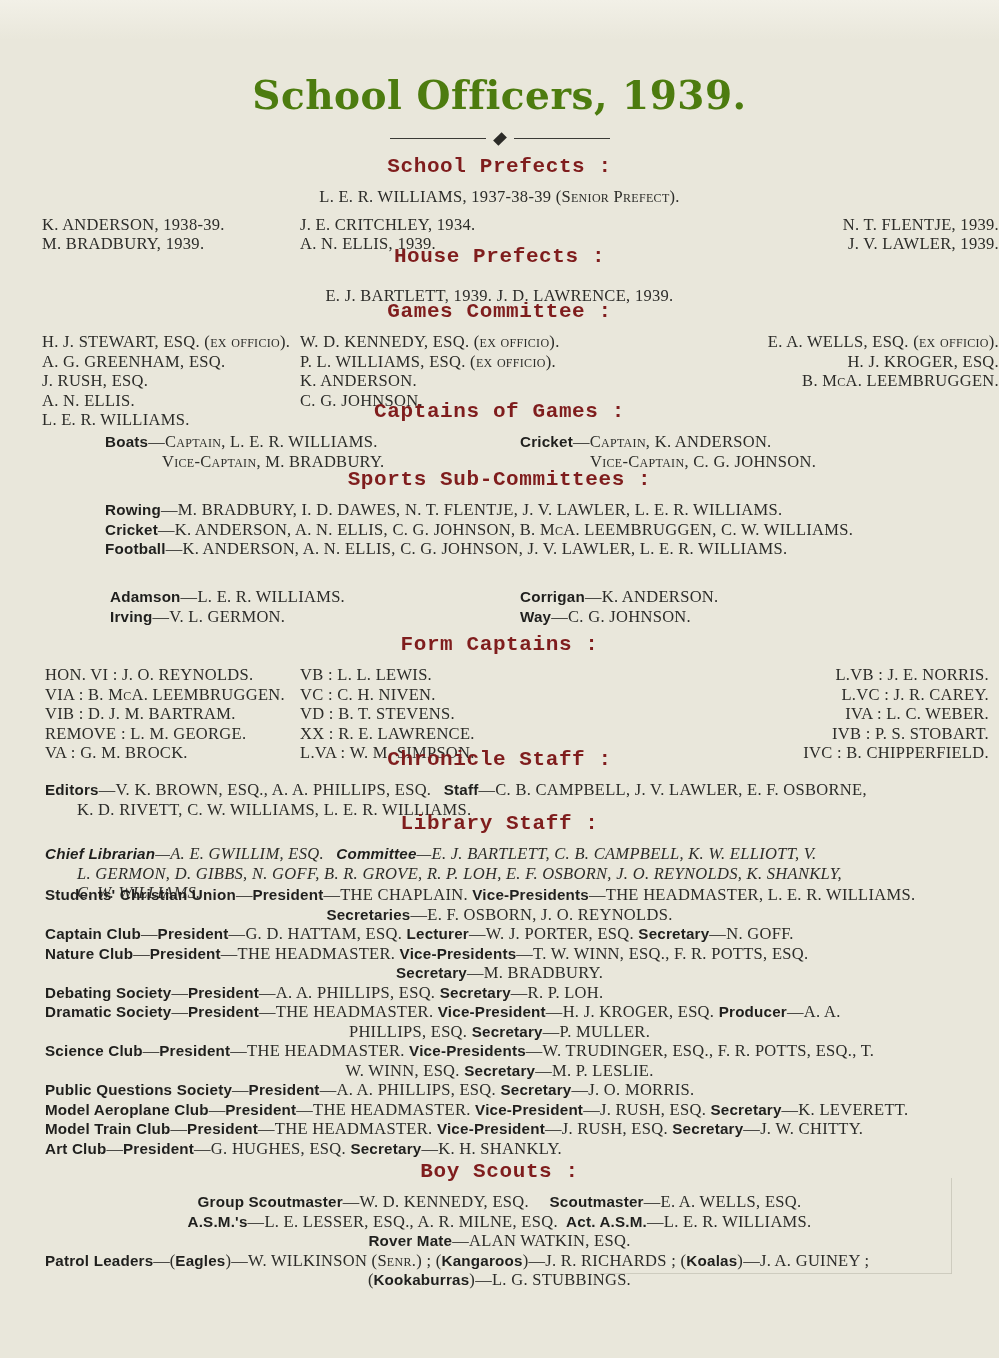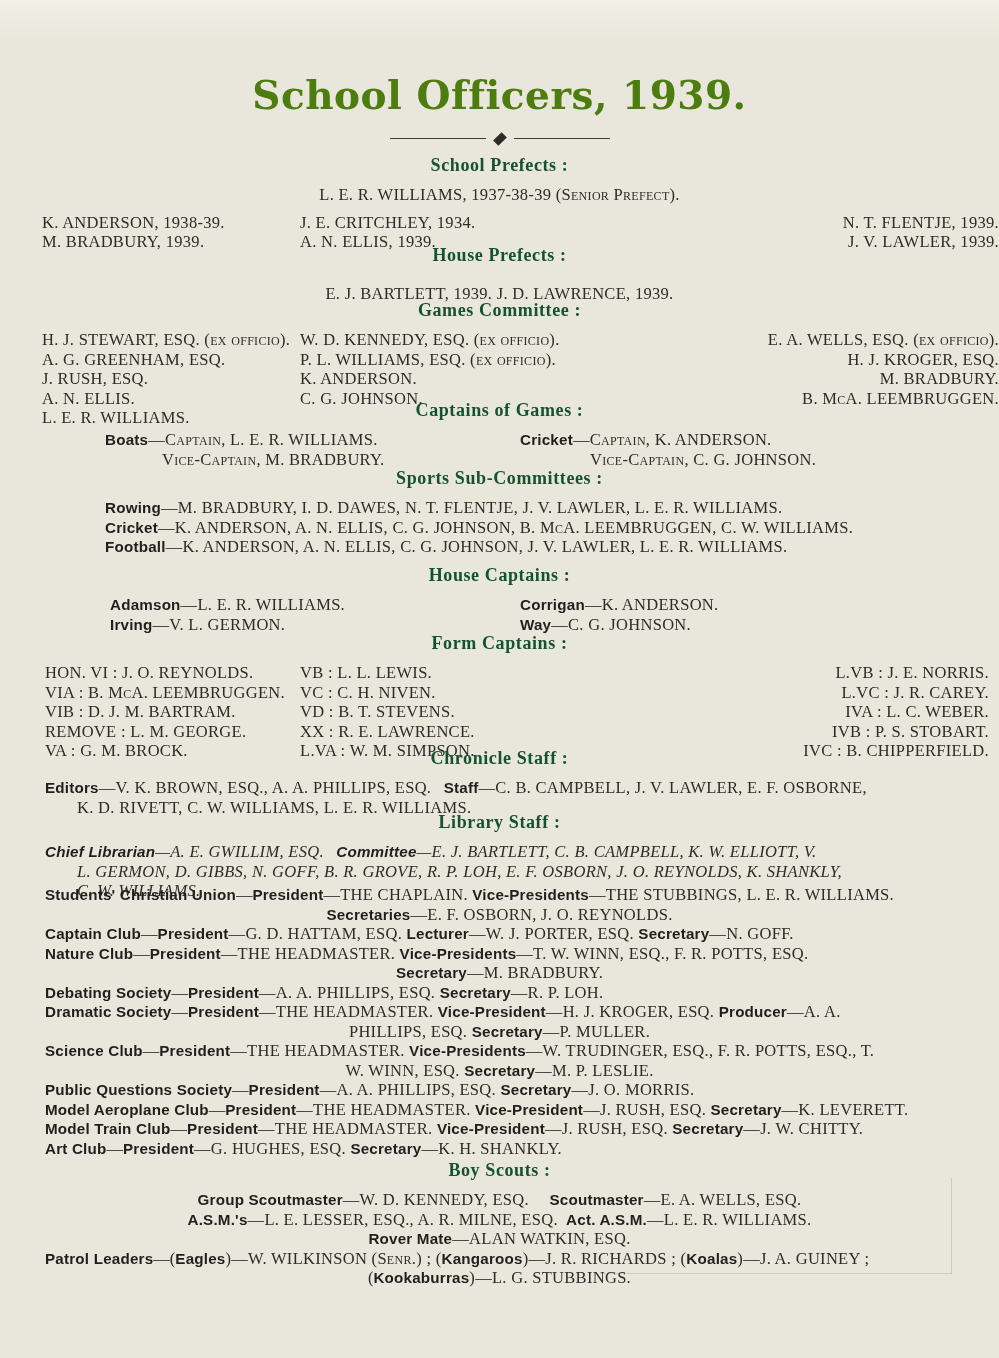--- a/index.html
+++ b/index.html
@@ -52,26 +52,26 @@
   .rule:before { left:0; width:96px; }
   .rule:after  { right:0; width:96px; }
   .rule i {
     position:absolute; left:50%; top:1px; margin-left:-6px;
     width:12px; height:12px; background:#2b2b27;
     transform:rotate(45deg) scaleX(.62);
   }
 
   
   h2.sec {
-    font-family:Liberation Serif, serif;
+    font-family:Liberation Mono, monospace;
     font-weight:700;
-    font-size:18px;
+    font-size:21px;
     text-align:center;
     letter-spacing:.6px;
-    color:#14532d;
+    color:#7f1d1d;
     margin:0; padding:0;
   }
 
   
   .body-line, .col, .run {
     font-family:"Liberation Serif", serif;
     font-size:16.5px;
     line-height:19.5px;
     color:#2c2c29;
   }
@@ -149,21 +149,20 @@
       </div>
       <div class="c2">
         <div class="body-line sc">W. D. KENNEDY, ESQ. (ex officio).</div>
         <div class="body-line sc">P. L. WILLIAMS, ESQ. (ex officio).</div>
         <div class="body-line sc">K. ANDERSON.</div>
         <div class="body-line sc">C. G. JOHNSON.</div>
       </div>
       <div class="c3">
         <div class="body-line sc">E. A. WELLS, ESQ. (ex officio).</div>
         <div class="body-line sc">H. J. KROGER, ESQ.</div>
-        <div class="body-line sc">M. BRADBURY.</div>
         <div class="body-line sc">B. McA. LEEMBRUGGEN.</div>
       </div>
     </div>
   </div>
 
   <div class="abs" style="left:0;top:400px;width:999px;">
     <h2 class="sec">Captains of Games :</h2>
     <div class="cols2" style="margin-top:9px;">
       <div class="h1c">
         <div class="body-line">
@@ -189,22 +188,21 @@
       <div class="body-line">
         <span class="bold-sans">Cricket</span><span class="sc">—K. ANDERSON, A. N. ELLIS, C. G. JOHNSON, B. McA. LEEMBRUGGEN, C. W. WILLIAMS.</span>
       </div>
       <div class="body-line">
         <span class="bold-sans">Football</span><span class="sc">—K. ANDERSON, A. N. ELLIS, C. G. JOHNSON, J. V. LAWLER, L. E. R. WILLIAMS.</span>
       </div>
     </div>
   </div>
 
   <div class="abs" style="left:0;top:565px;width:999px;">
-    <h2 class="sec">House Captains :</h2>
-    <div class="cols2" style="margin-top:9px;">
+    <div class="cols2" style="margin-top:22px;">
       <div class="h1c" style="padding-left:110px;">
         <div class="body-line">
           <span class="bold-sans">Adamson</span><span class="sc">—L. E. R. WILLIAMS.</span>
         </div>
         <div class="body-line">
           <span class="bold-sans">Irving</span><span class="sc">—V. L. GERMON.</span>
         </div>
       </div>
       <div class="h2c">
         <div class="body-line">
@@ -260,21 +258,21 @@
       <div class="body-line">
         <span class="bold-sans">Chief Librarian</span><span class="sc">—A. E. GWILLIM, ESQ.</span><span>&nbsp;&nbsp;&nbsp;</span><span class="bold-sans">Committee</span><span class="sc">—E. J. BARTLETT, C. B. CAMPBELL, K. W. ELLIOTT, V.</span>
       </div>
       <div class="body-line sc" style="padding-left:32px;">L. GERMON, D. GIBBS, N. GOFF, B. R. GROVE, R. P. LOH, E. F. OSBORN, J. O. REYNOLDS, K. SHANKLY,</div>
       <div class="body-line sc" style="padding-left:32px;">C. W. WILLIAMS.</div>
     </div>
   </div>
 
   <div class="abs" id="clubs-container" style="left:0;top:885px;width:999px;padding-left:45px;box-sizing:border-box;">
       <div>
-        <div class="body-line"><span class="bold-sans">Students' Christian Union</span><span>—</span><span class="bold-sans">President</span><span class="sc">—THE CHAPLAIN.  </span><span class="bold-sans">Vice-Presidents</span><span class="sc">—THE STUBBINGS, L. E. R. WILLIAMS.</span></div>
+        <div class="body-line"><span class="bold-sans">Students' Christian Union</span><span>—</span><span class="bold-sans">President</span><span class="sc">—THE CHAPLAIN.  </span><span class="bold-sans">Vice-Presidents</span><span class="sc">—THE HEADMASTER, L. E. R. WILLIAMS.</span></div>
         <div class="body-line ctr" style="padding-right: 45px;"><span class="bold-sans">Secretaries</span><span class="sc">—E. F. OSBORN, J. O. REYNOLDS.</span></div>
       </div>
       <div>
         <div class="body-line"><span class="bold-sans">Captain Club</span><span>—</span><span class="bold-sans">President</span><span class="sc">—G. D. HATTAM, ESQ.  </span><span class="bold-sans">Lecturer</span><span class="sc">—W. J. PORTER, ESQ.  </span><span class="bold-sans">Secretary</span><span class="sc">—N. GOFF.</span></div>
       </div>
       <div>
         <div class="body-line"><span class="bold-sans">Nature Club</span><span>—</span><span class="bold-sans">President</span><span class="sc">—THE HEADMASTER.   </span><span class="bold-sans">Vice-Presidents</span><span class="sc">—T. W. WINN, ESQ., F. R. POTTS, ESQ.</span></div>
         <div class="body-line ctr" style="padding-right: 45px;"><span class="bold-sans">Secretary</span><span class="sc">—M. BRADBURY.</span></div>
       </div>
       <div>

